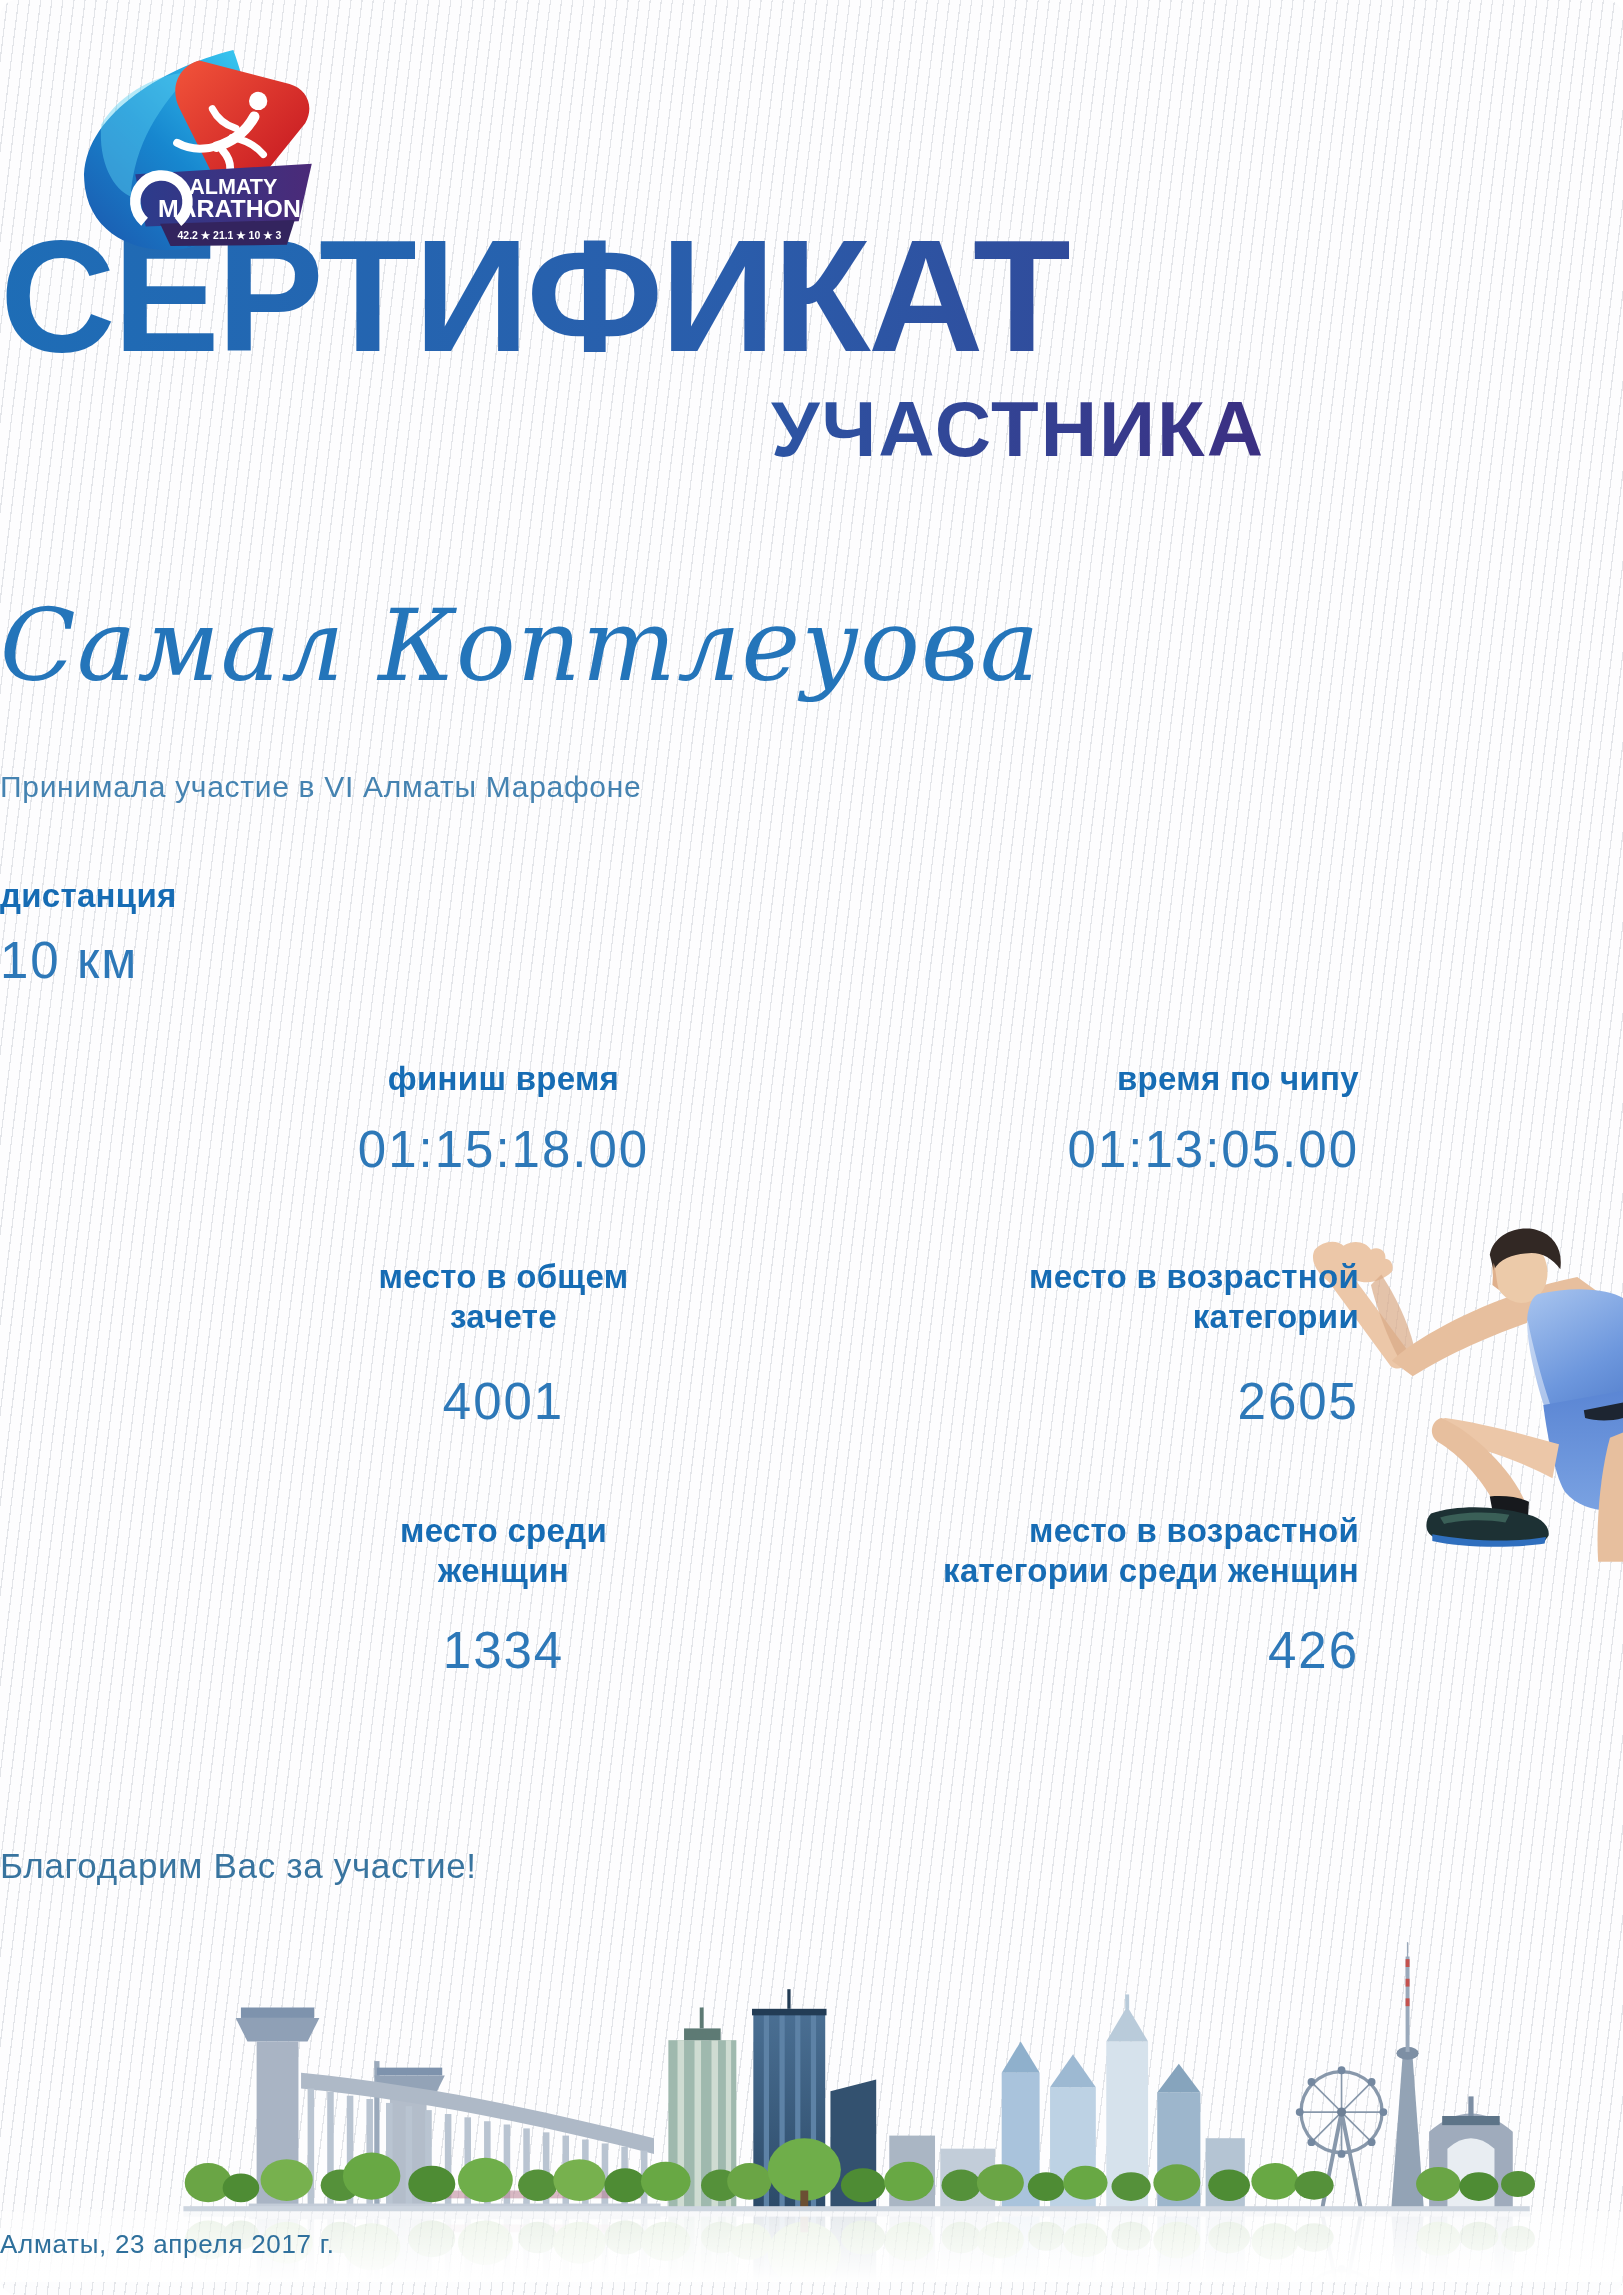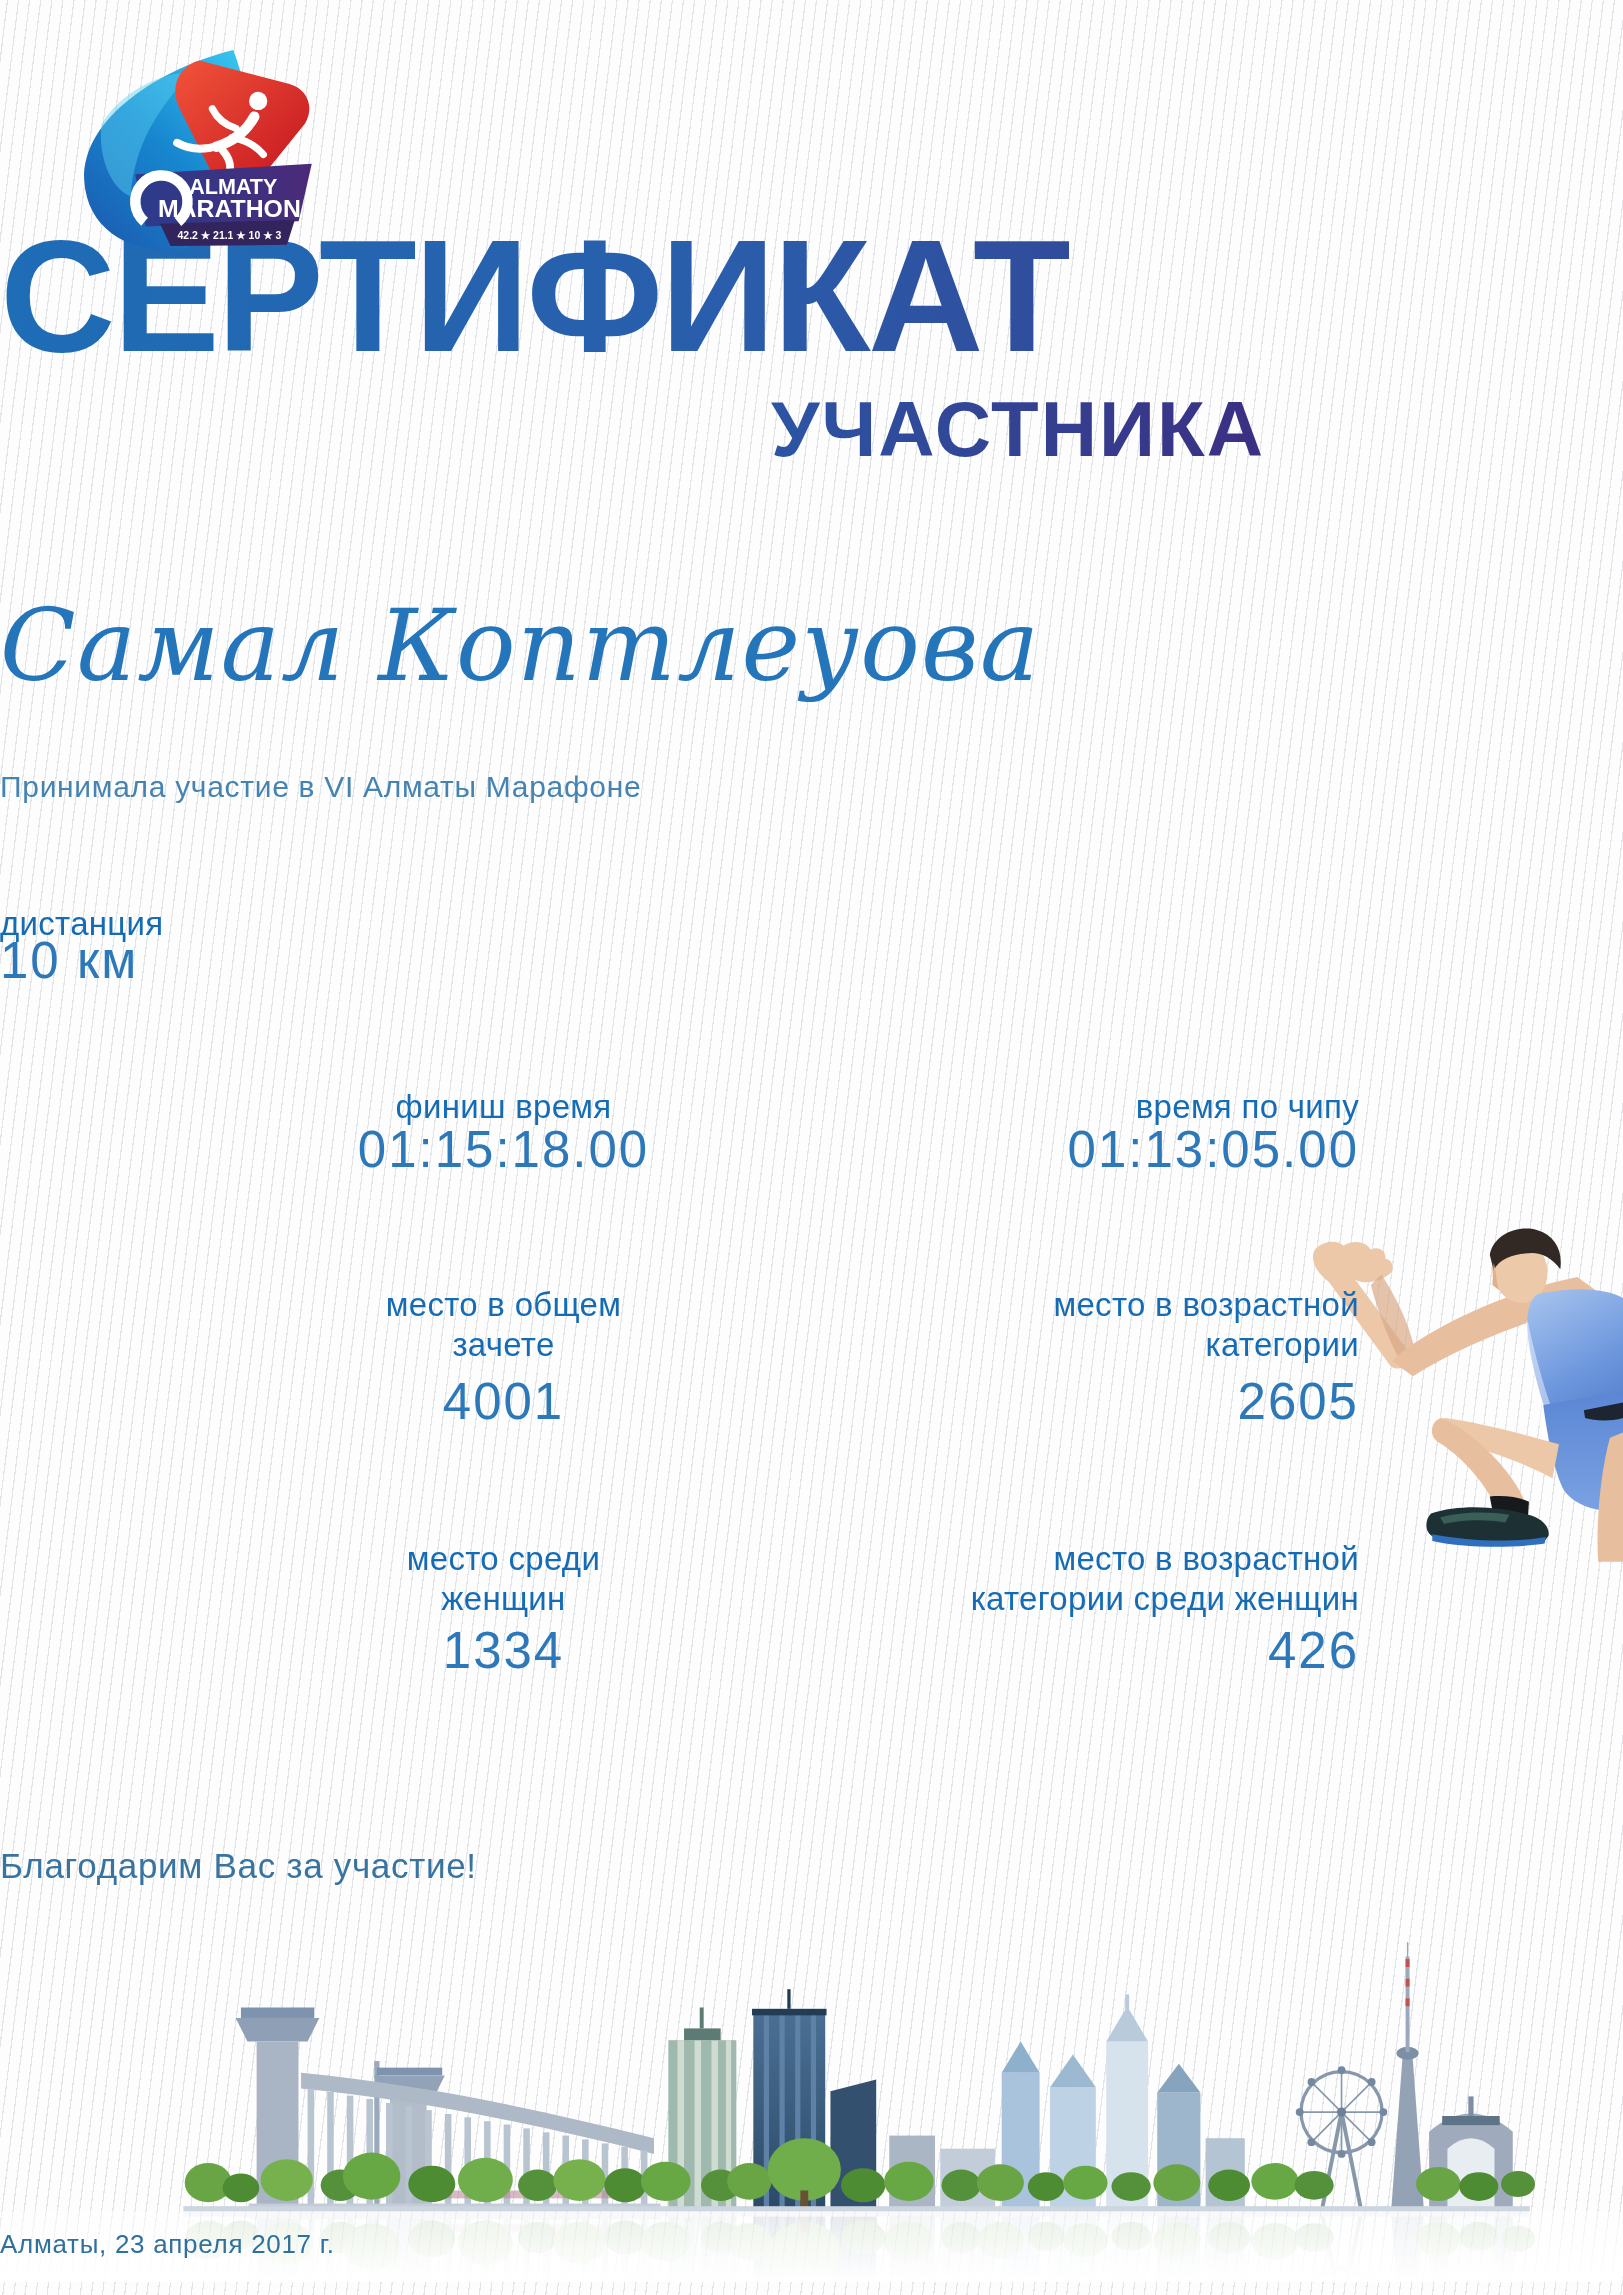--- a/index.html
+++ b/index.html
@@ -1,17 +1,17 @@
 <!DOCTYPE html>
 <html style="font-size:10.5px"><head>
 <meta charset="utf-8">
 <style>
   html,body{margin:0;padding:0;}
   body{font-family:"Liberation Sans",sans-serif;background:#ffffff;}
-  #page{position:relative;width:1623px;height:2295px;overflow:hidden;background:#fdfdfe;}
+  #page{position:relative;width:1623px;height:2295px;overflow:hidden;background:#fdfdfe;border-radius:17px;}
   
   #page::before{
     content:"";position:absolute;inset:-131px;
     background:repeating-linear-gradient(97deg, rgba(0,0,0,0) 0px, rgba(0,0,0,0) 9.8px, #e3e5e9 9.8px, #e3e5e9 11px);
     transform:rotate(0.001deg);
     z-index:0;
   }
   .abs{position:absolute;}
   .ctr{left:0;width:100%;}
   #title{
@@ -25,21 +25,21 @@
     background:linear-gradient(90deg,#2c55a4 0%,#3b2f82 100%);
     -webkit-background-clip:text;background-clip:text;color:transparent;
     z-index:3;
   }
   #participant-name{
     top:587px;font-size:99px;line-height:1.2;color:#2475ba;
     font-family:"DejaVu Serif",serif;font-style:italic;font-weight:400;letter-spacing:1.3px;
     z-index:3;
   }
   #participation-line{top:770px;font-size:30px;color:#4583b1;letter-spacing:0.7px;z-index:3;}
-  .res-label{font-size:33px;font-weight:400;color:#166cb4;line-height:1.22;letter-spacing:0.3px;z-index:3;margin-top:28px;}
+  .res-label{font-size:33px;font-weight:700;color:#166cb4;line-height:1.22;letter-spacing:0.3px;z-index:3;}
   .res-value{font-size:51px;font-weight:200;color:#2d78b8;letter-spacing:2px;z-index:3;}
   .col-l{left:353px;width:301px;text-align:center;}
   .col-r{left:940px;width:419px;text-align:right;}
   #thanks{top:1846px;font-size:35px;color:#38749f;letter-spacing:0.7px;z-index:3;}
   #footer-date{top:2229px;font-size:26px;color:#2f709c;letter-spacing:0.7px;z-index:6;}
   #logo{left:62px;top:46px;width:255px;height:206px;z-index:4;}
   #runner{left:1303px;top:1222px;width:320px;height:340px;z-index:2;}
   #skyline{left:0px;top:1916px;width:1623px;height:366px;z-index:1;}
   svg text{font-family:"Liberation Sans",sans-serif;}
 </style>

